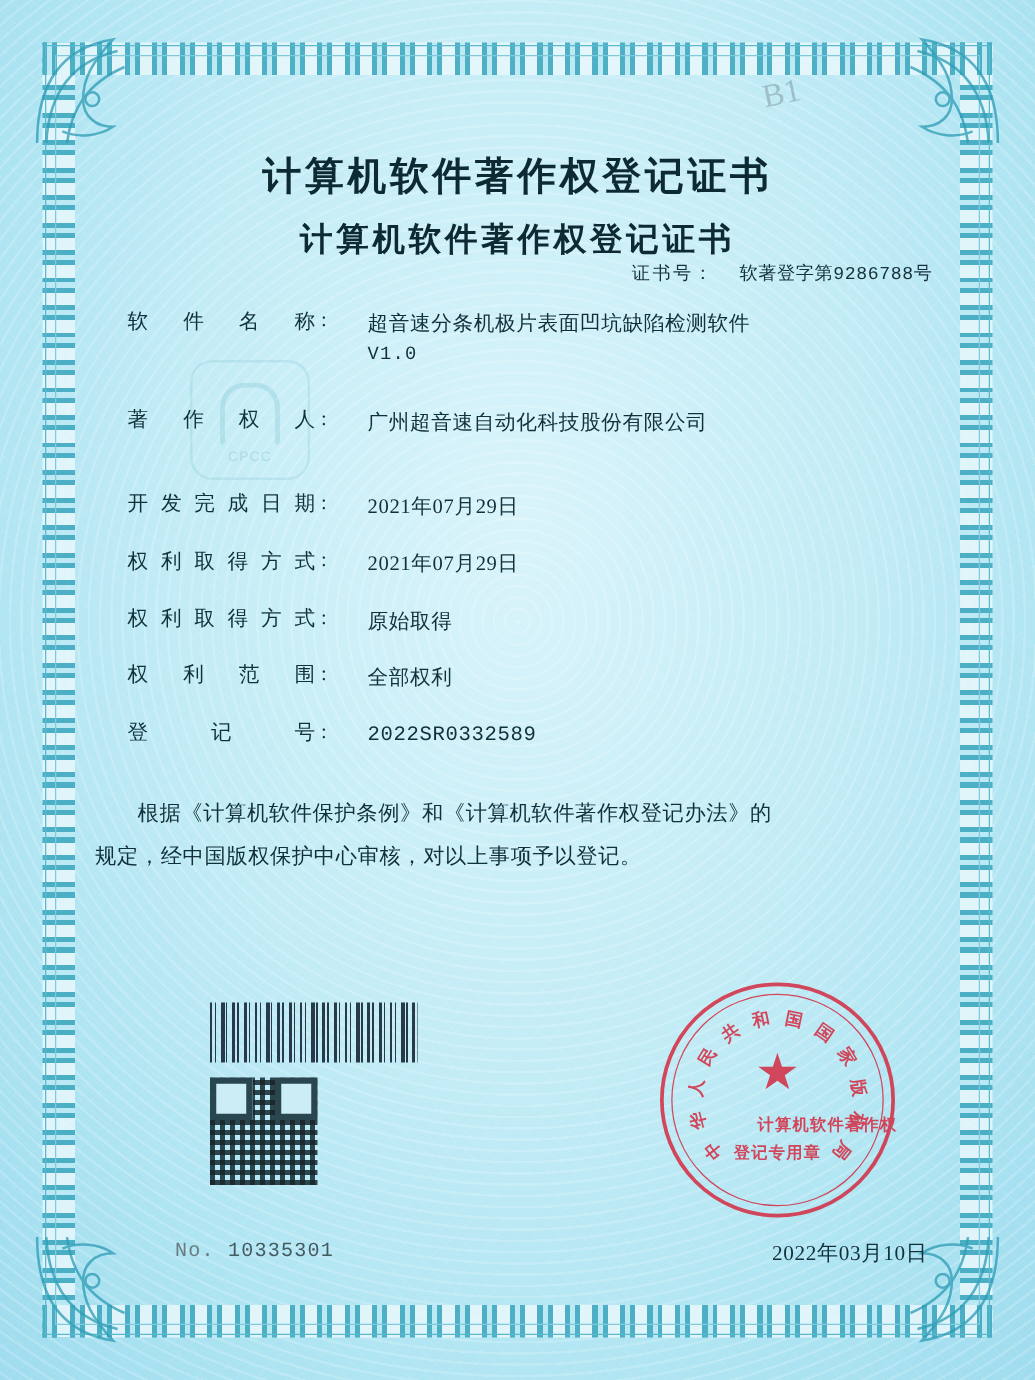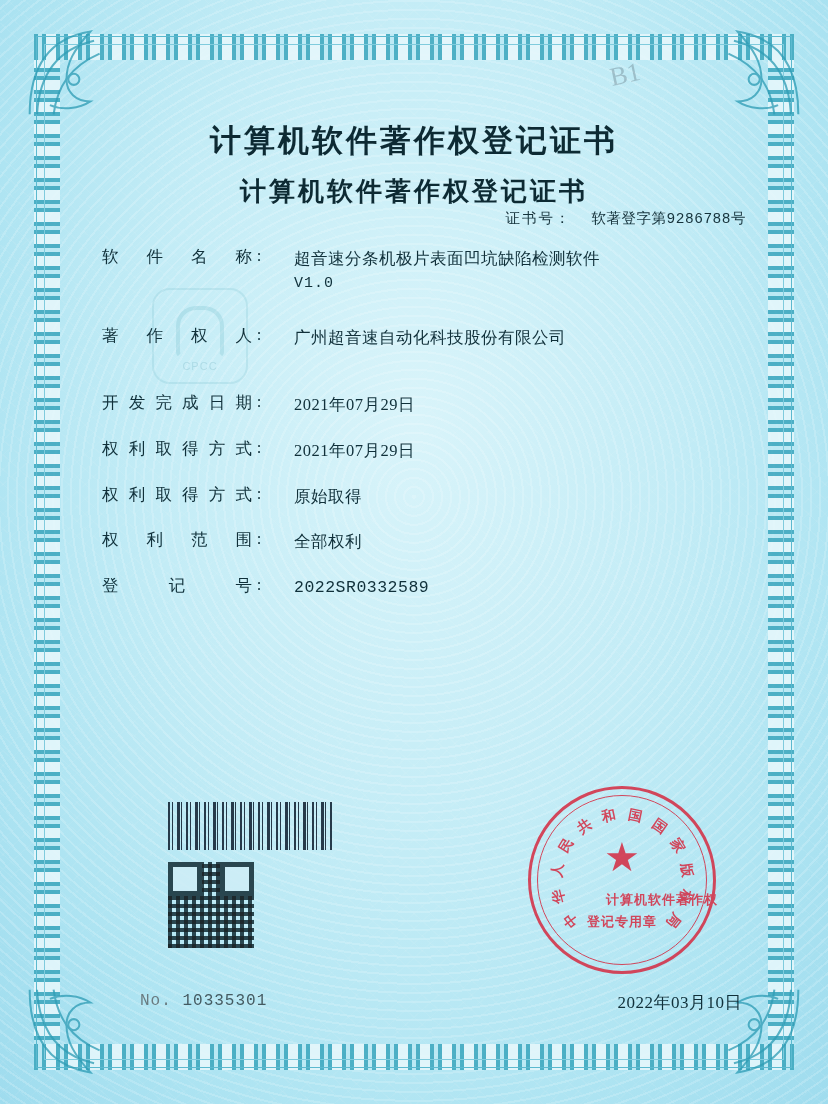--- a/index.html
+++ b/index.html
@@ -417,20 +417,24 @@
       </div>
 
       <div class="field-row">
         <div class="field-label">登记号</div>
         <div class="field-colon">:</div>
         <div class="field-value mono">2022SR0332589</div>
       </div>
 
     </div>
 
+    <div id="statement">
+      <p class="indent">根据《计算机软件保护条例》和《计算机软件著作权登记办法》的</p>
+      <p>规定，经中国版权保护中心审核，对以上事项予以登记。</p>
+    </div>
 
     <div id="bottom">
       <div id="barcode"></div>
       <div id="qr"></div>
 
       <div id="serial">
         <span>No.</span>
         <span class="no">10335301</span>
       </div>
 

